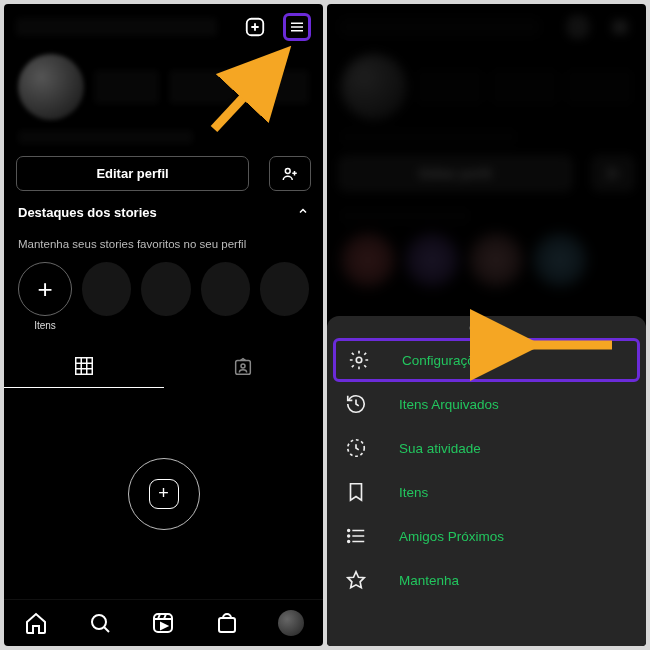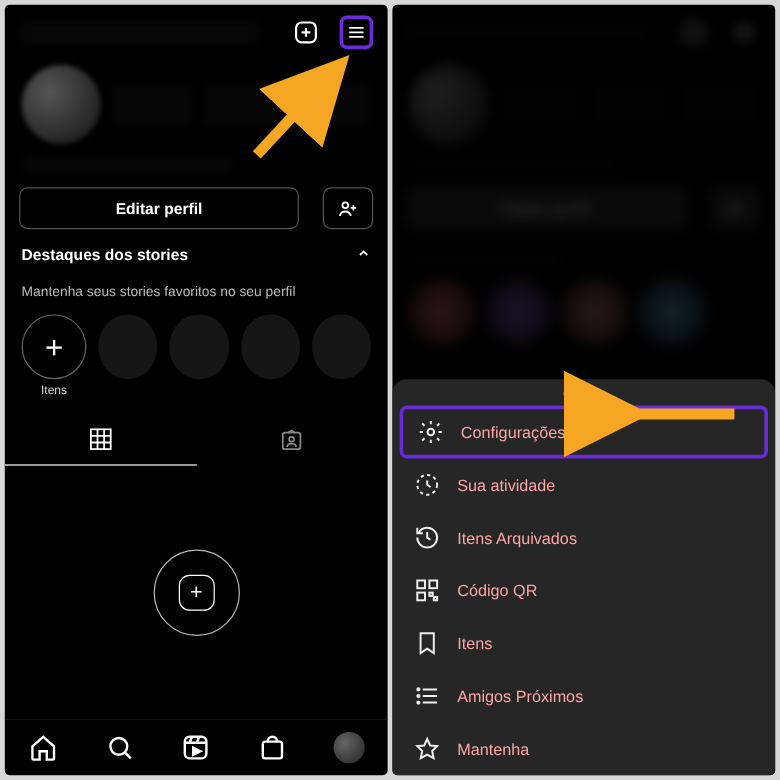--- a/index.html
+++ b/index.html
@@ -32,21 +32,21 @@
   .empty{flex:1;display:flex;align-items:center;justify-content:center}
   .bigadd{width:72px;height:72px;border:1.5px solid #bbb;border-radius:50%;display:flex;align-items:center;justify-content:center}
   .bigadd .inner{width:30px;height:30px;border:1.5px solid #fff;border-radius:9px;display:flex;align-items:center;justify-content:center;font-size:18px}
   .navbar{display:flex;justify-content:space-around;align-items:center;padding:10px 0;border-top:1px solid #111}
   .navbar .nv{width:26px;height:26px;display:flex;align-items:center;justify-content:center;color:#fff}
   .navavatar{width:26px;height:26px;border-radius:50%;background:radial-gradient(circle at 35% 35%,#666,#222)}
   
   .dim{filter:brightness(.35) blur(5px)}
   .sheet{position:absolute;left:0;right:0;bottom:0;background:#262626;border-top-left-radius:12px;border-top-right-radius:12px;padding:8px 0 0;height:330px}
   .grab{width:36px;height:4px;background:#555;border-radius:2px;margin:2px auto 8px}
-  .mrow{display:flex;align-items:center;gap:14px;padding:11px 18px;font-size:13.5px;color:#fca5a5}
+  .mrow{display:flex;align-items:center;gap:32px;padding:11px 18px;font-size:13.5px;color:#22c55e}
   .mrow svg,.mrow .micn{width:22px;height:22px;flex-shrink:0}
   .boxed2{border:3px solid #6b2bd9;border-radius:6px;margin:0 6px;padding:8px 12px}
   
   .arrow{position:absolute;pointer-events:none}
   .arrow svg{overflow:visible}
   .phone.right .editbtn{background:#1b1b1b;border-color:#3a3a3a;color:#888}
   .phone.right .addfriend{background:#1b1b1b;border-color:#3a3a3a;color:#888}
   .storyblur{width:54px;height:54px;border-radius:50%;background:radial-gradient(circle,#7a3b3b,#2a1010);filter:blur(4px)}
 </style>
 </head>
@@ -228,42 +228,32 @@
     <div id="menu-list">
           <div class="mrow boxed2">
             <span class="micn"><svg viewBox="0 0 24 24" fill="none" stroke="#eee" stroke-width="1.8">
                 <circle cx="12" cy="12" r="3"></circle>
                 <path d="M12 2v3M12 19v3M4.2 4.2l2.1 2.1M17.7 17.7l2.1 2.1M2 12h3M19 12h3M4.2 19.8l2.1-2.1M17.7 6.3l2.1-2.1"></path>
               </svg></span>
             <span>Configurações</span>
           </div>
           <div class="mrow">
             <span class="micn"><svg viewBox="0 0 24 24" fill="none" stroke="#eee" stroke-width="1.8">
-                <circle cx="12" cy="12" r="9" stroke-dasharray="3 3"></circle>
-                <polyline points="12 8 12 12 15 14"></polyline>
-              </svg></span>
-            <span>Sua atividade</span>
-          </div>
-          <div class="mrow">
-            <span class="micn"><svg viewBox="0 0 24 24" fill="none" stroke="#eee" stroke-width="1.8">
                 <path d="M3 12a9 9 0 109-9 9 9 0 00-8 5"></path>
                 <polyline points="3 3 3 8 8 8"></polyline>
                 <polyline points="12 7 12 12 15 14"></polyline>
               </svg></span>
             <span>Itens Arquivados</span>
           </div>
           <div class="mrow">
             <span class="micn"><svg viewBox="0 0 24 24" fill="none" stroke="#eee" stroke-width="1.8">
-                <rect x="3" y="3" width="7" height="7"></rect>
-                <rect x="14" y="3" width="7" height="7"></rect>
-                <rect x="3" y="14" width="7" height="7"></rect>
-                <rect x="14" y="14" width="3" height="3"></rect>
-                <rect x="18" y="18" width="3" height="3"></rect>
-              </svg></span>
-            <span>Código QR</span>
+                <circle cx="12" cy="12" r="9" stroke-dasharray="3 3"></circle>
+                <polyline points="12 8 12 12 15 14"></polyline>
+              </svg></span>
+            <span>Sua atividade</span>
           </div>
           <div class="mrow">
             <span class="micn"><svg viewBox="0 0 24 24" fill="none" stroke="#eee" stroke-width="1.8">
                 <path d="M6 3h12v18l-6-4-6 4z"></path>
               </svg></span>
             <span>Itens</span>
           </div>
           <div class="mrow">
             <span class="micn"><svg viewBox="0 0 24 24" fill="none" stroke="#eee" stroke-width="1.8">
                 <line x1="8" y1="6" x2="21" y2="6"></line>

